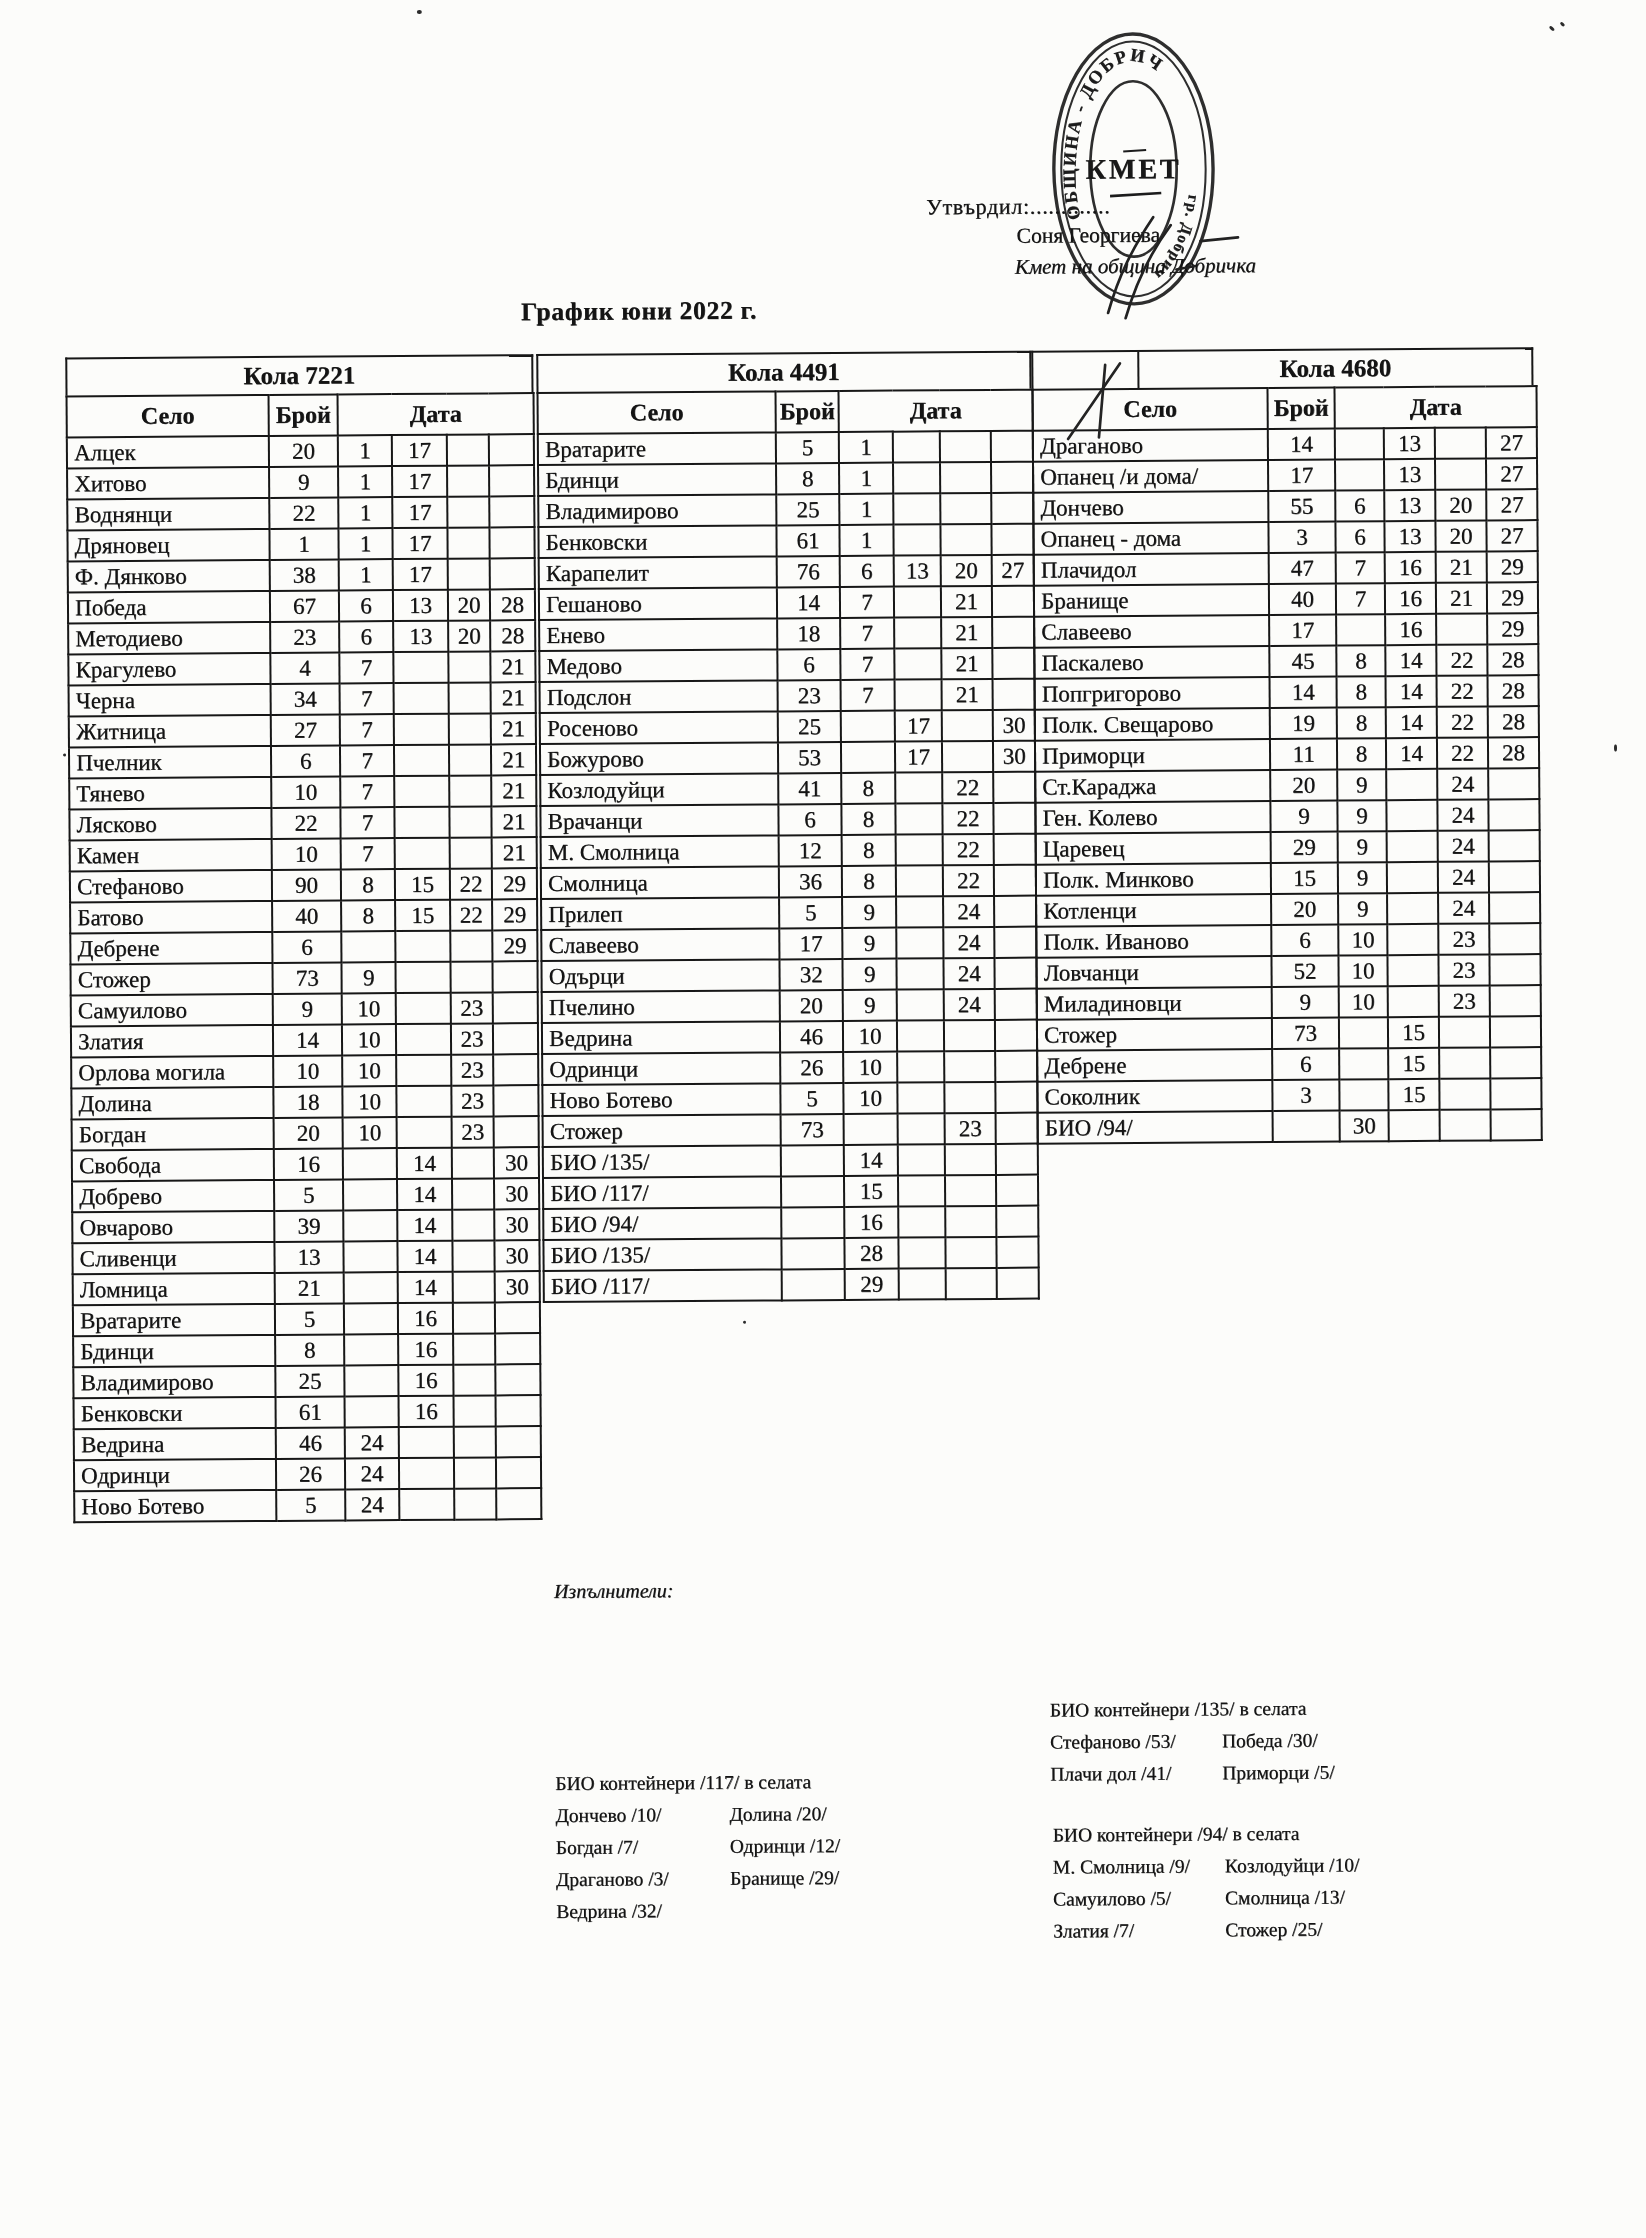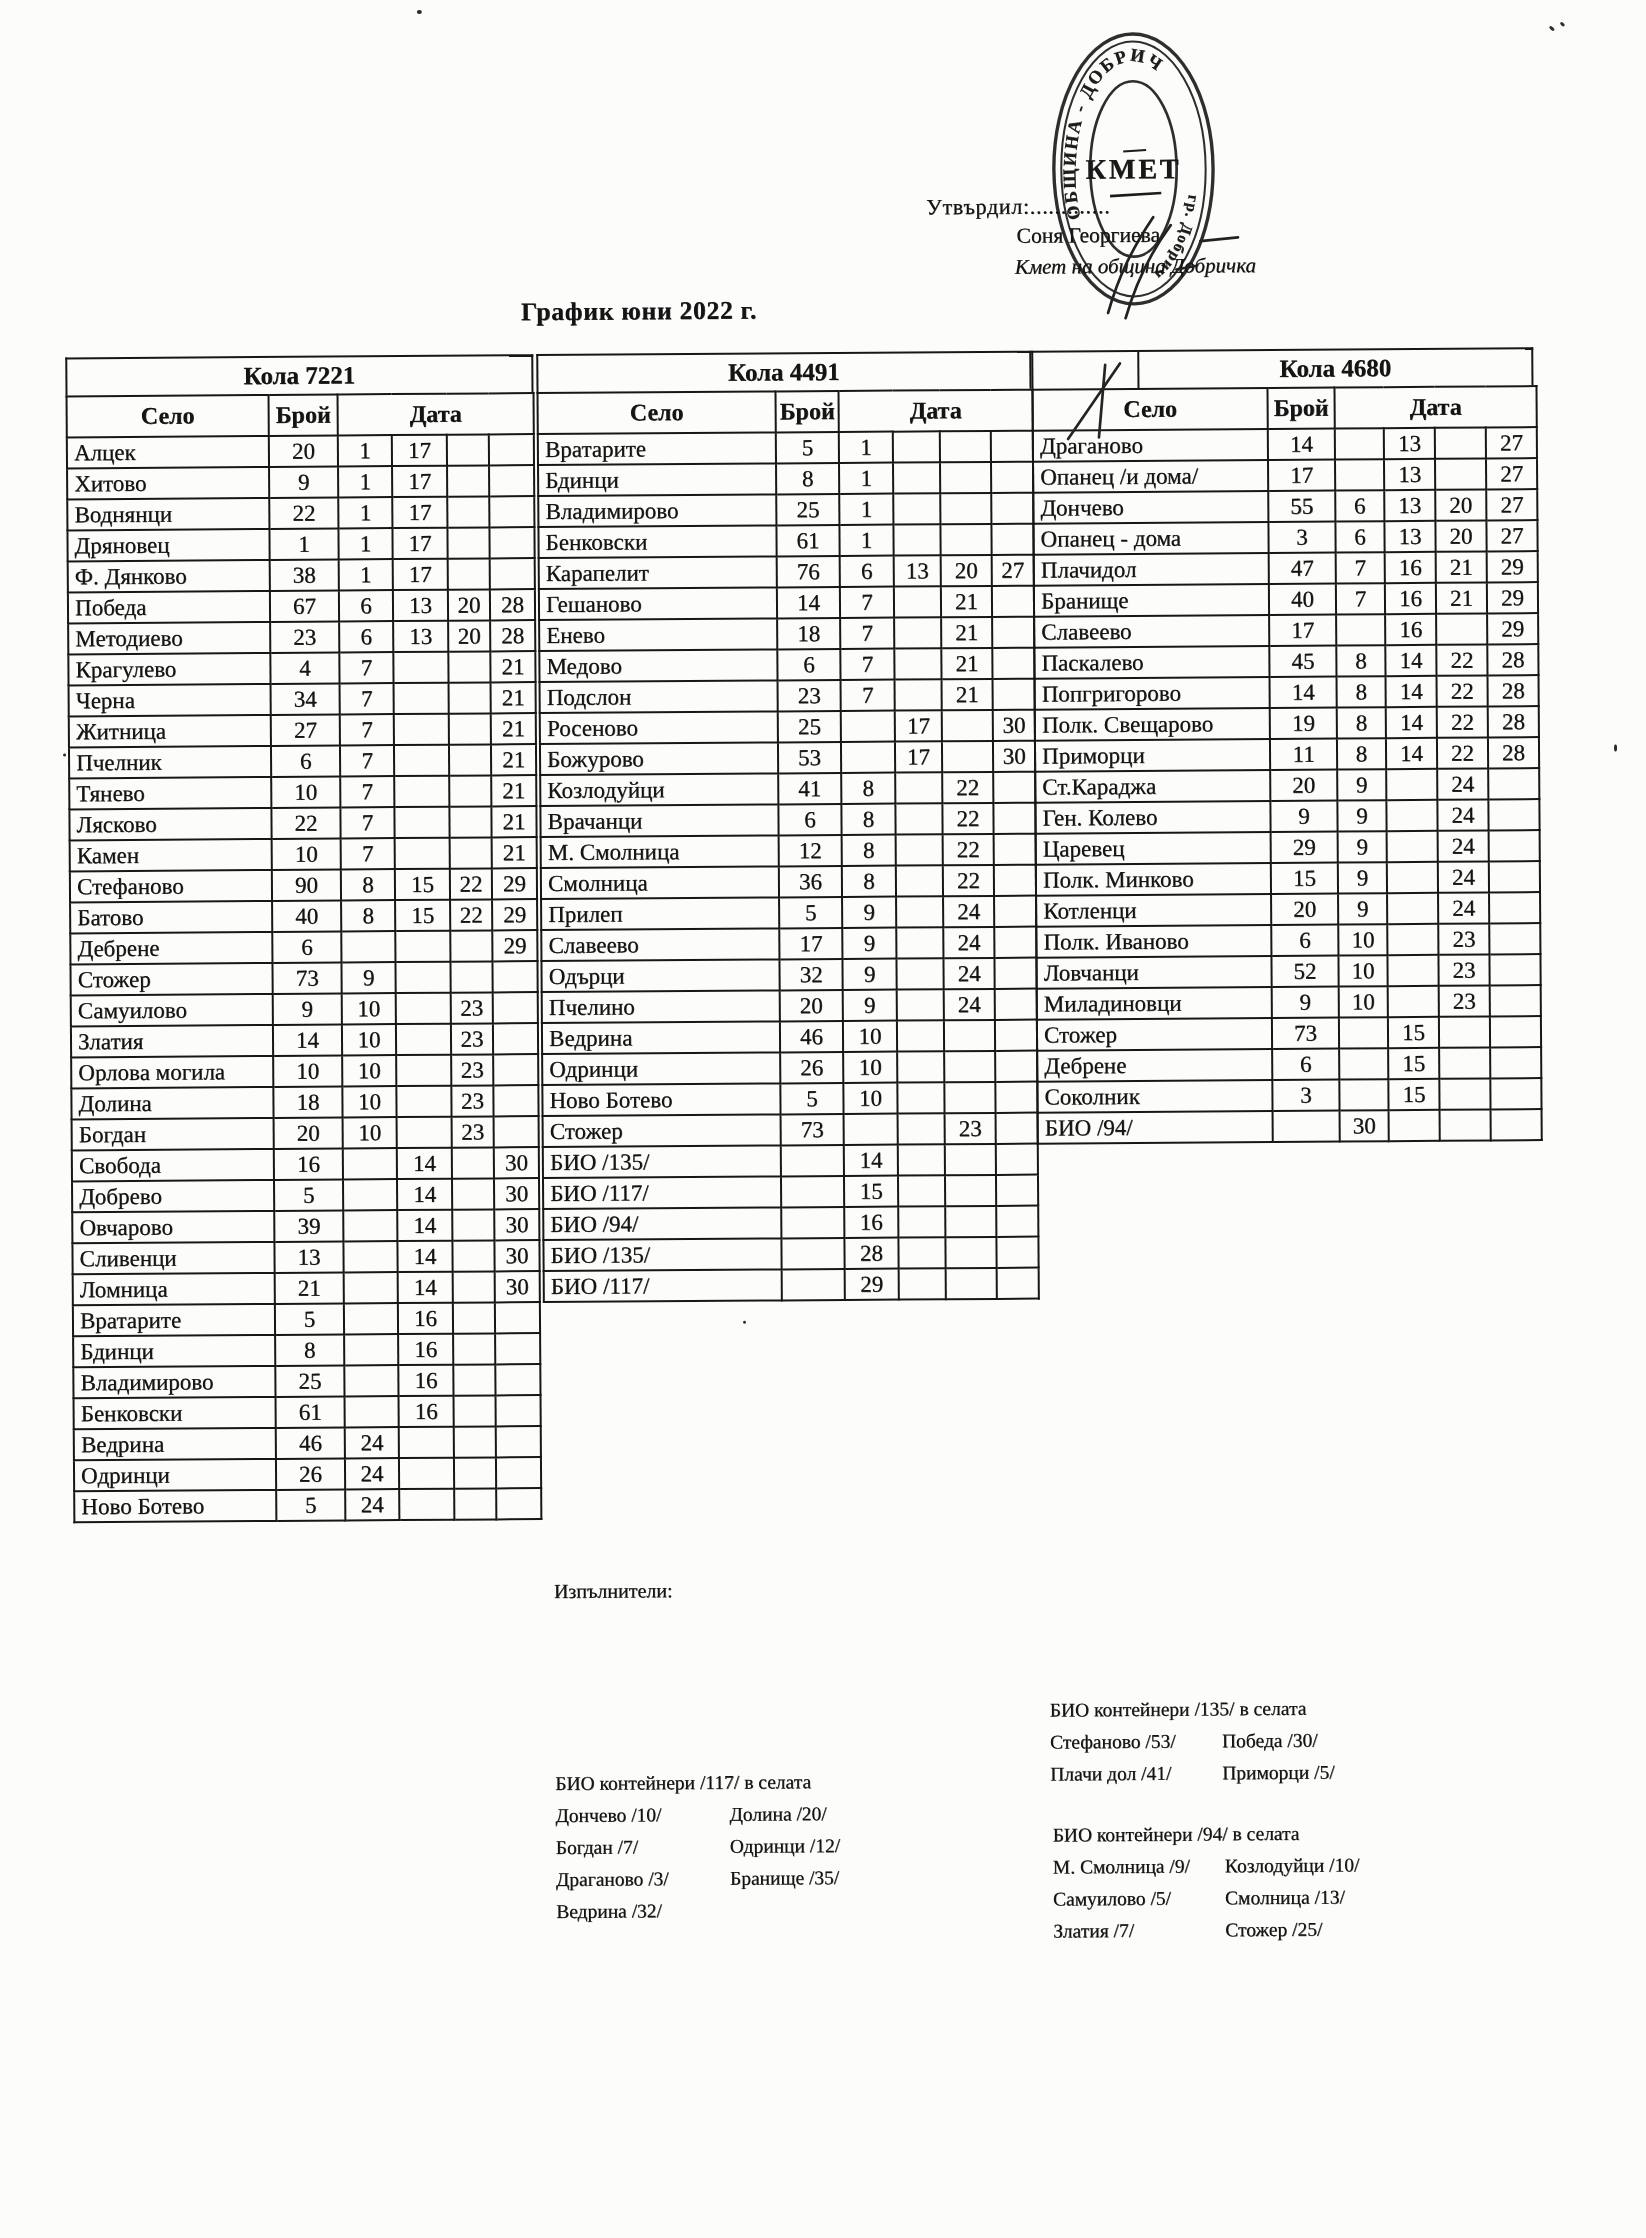--- a/index.html
+++ b/index.html
@@ -19,21 +19,21 @@
   .car-header{border:2.7px solid #171717;border-bottom:none;height:36px;display:flex;align-items:center;}
   .car-label{flex:1;text-align:center;font-weight:bold;font-size:25px;}
   .car-empty{width:104px;height:100%;border-right:2.7px solid #171717;}
   table.tbl{border-collapse:collapse;table-layout:fixed;width:100%;}
   .tbl th,.tbl td{border:2.7px solid #171717;overflow:hidden;white-space:nowrap;}
   .tbl th{height:37px;font-size:24px;font-weight:bold;text-align:center;}
   .tbl td{height:27px;font-size:23px;}
   td.village{text-align:left;padding-left:6px;}
   td.num,th.num{text-align:center;padding:0;}
   
-  .exec-block{left:555px;top:1576px;font-size:20px;line-height:34px;}
+  .exec-block{left:555px;top:1576px;font-size:20px;line-height:34px;font-style:italic;}
   .bio{font-size:19.5px;line-height:32px;}
   .bio-135{left:1050px;top:1700px;}
   .bio-117{left:555px;top:1770px;}
   .bio-94{left:1052px;top:1825px;}
   .bio-row{display:grid;grid-template-columns:172px auto;column-gap:0;}
   .bio-117 .bio-row{grid-template-columns:174px auto;}
   
   .speck{position:absolute;background:#2b2b2b;border-radius:50%;}
   svg{position:absolute;overflow:visible;}
 </style>
@@ -872,21 +872,21 @@
     <div class="bio-row">
         <span>Дончево /10/</span>
         <span>Долина /20/</span>
       </div>
         <div class="bio-row">
         <span>Богдан /7/</span>
         <span>Одринци /12/</span>
       </div>
         <div class="bio-row">
         <span>Драганово /3/</span>
-        <span>Бранище /35/</span>
+        <span>Бранище /29/</span>
       </div>
         <div class="bio-row">
         <span>Ведрина /32/</span>
         <span></span>
       </div>
   </div>
 
   <div class="abs bio bio-94">
     <div>БИО контейнери /94/ в селата</div>
     <div class="bio-row">

